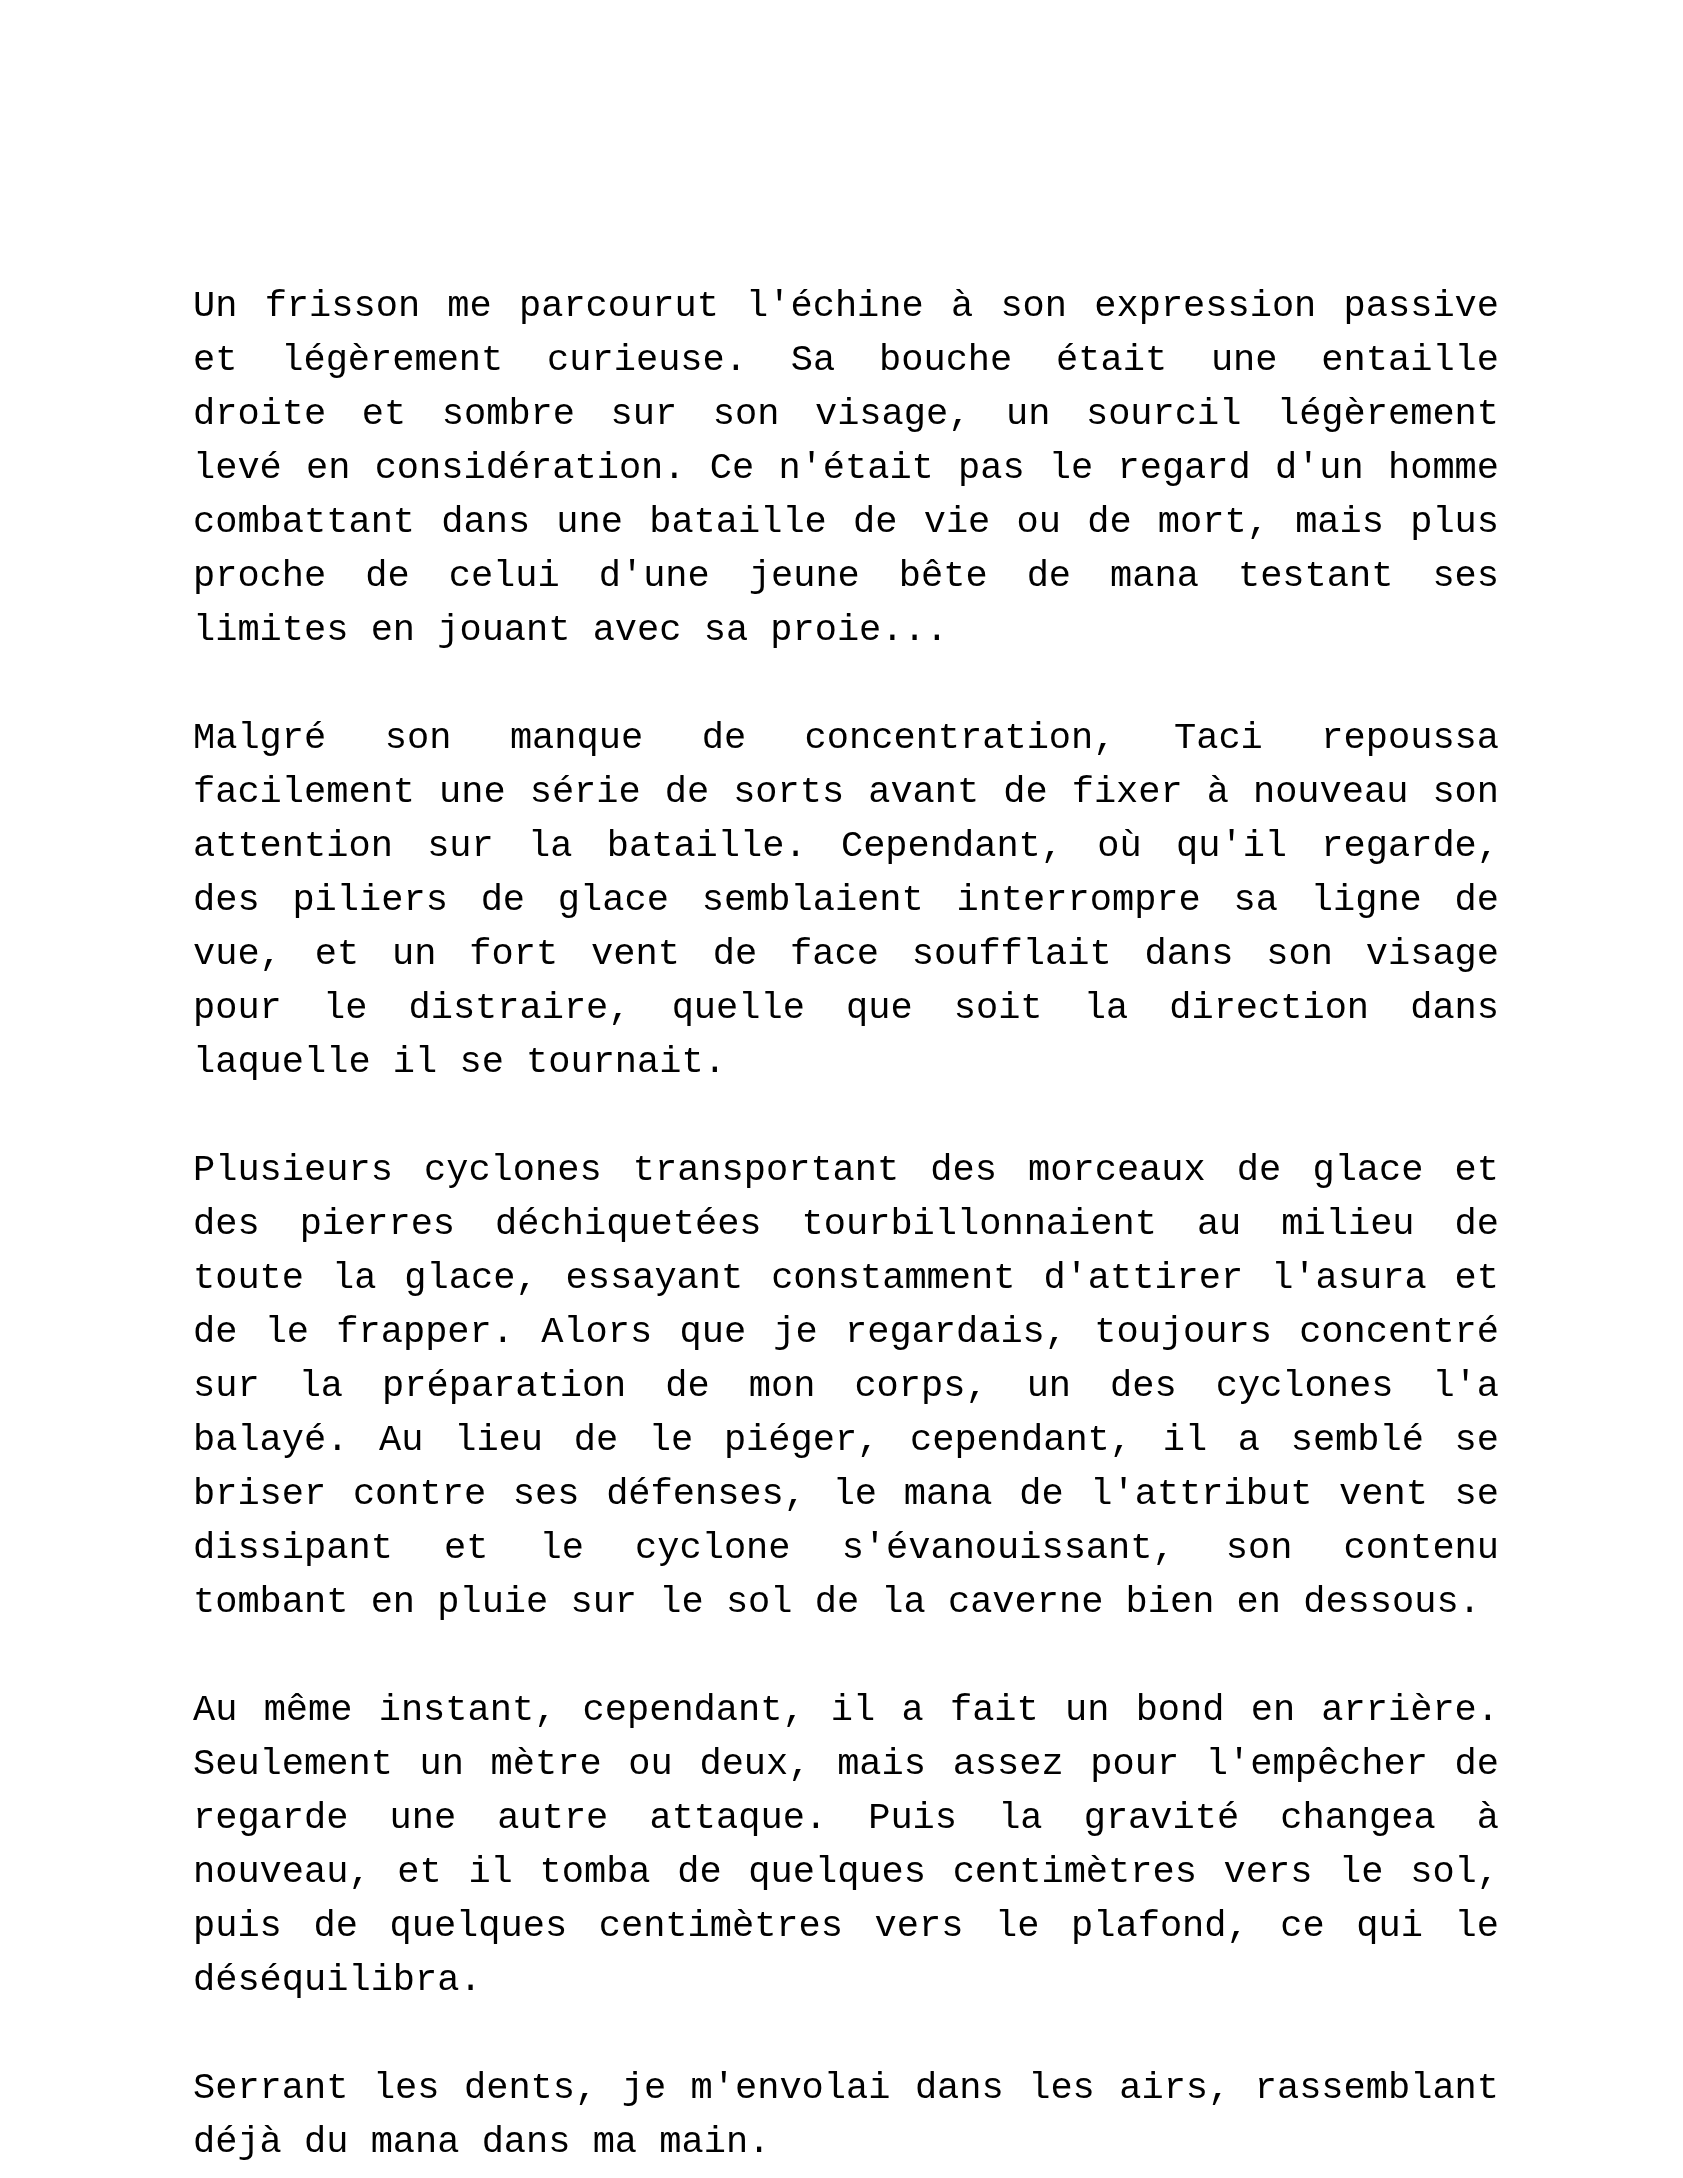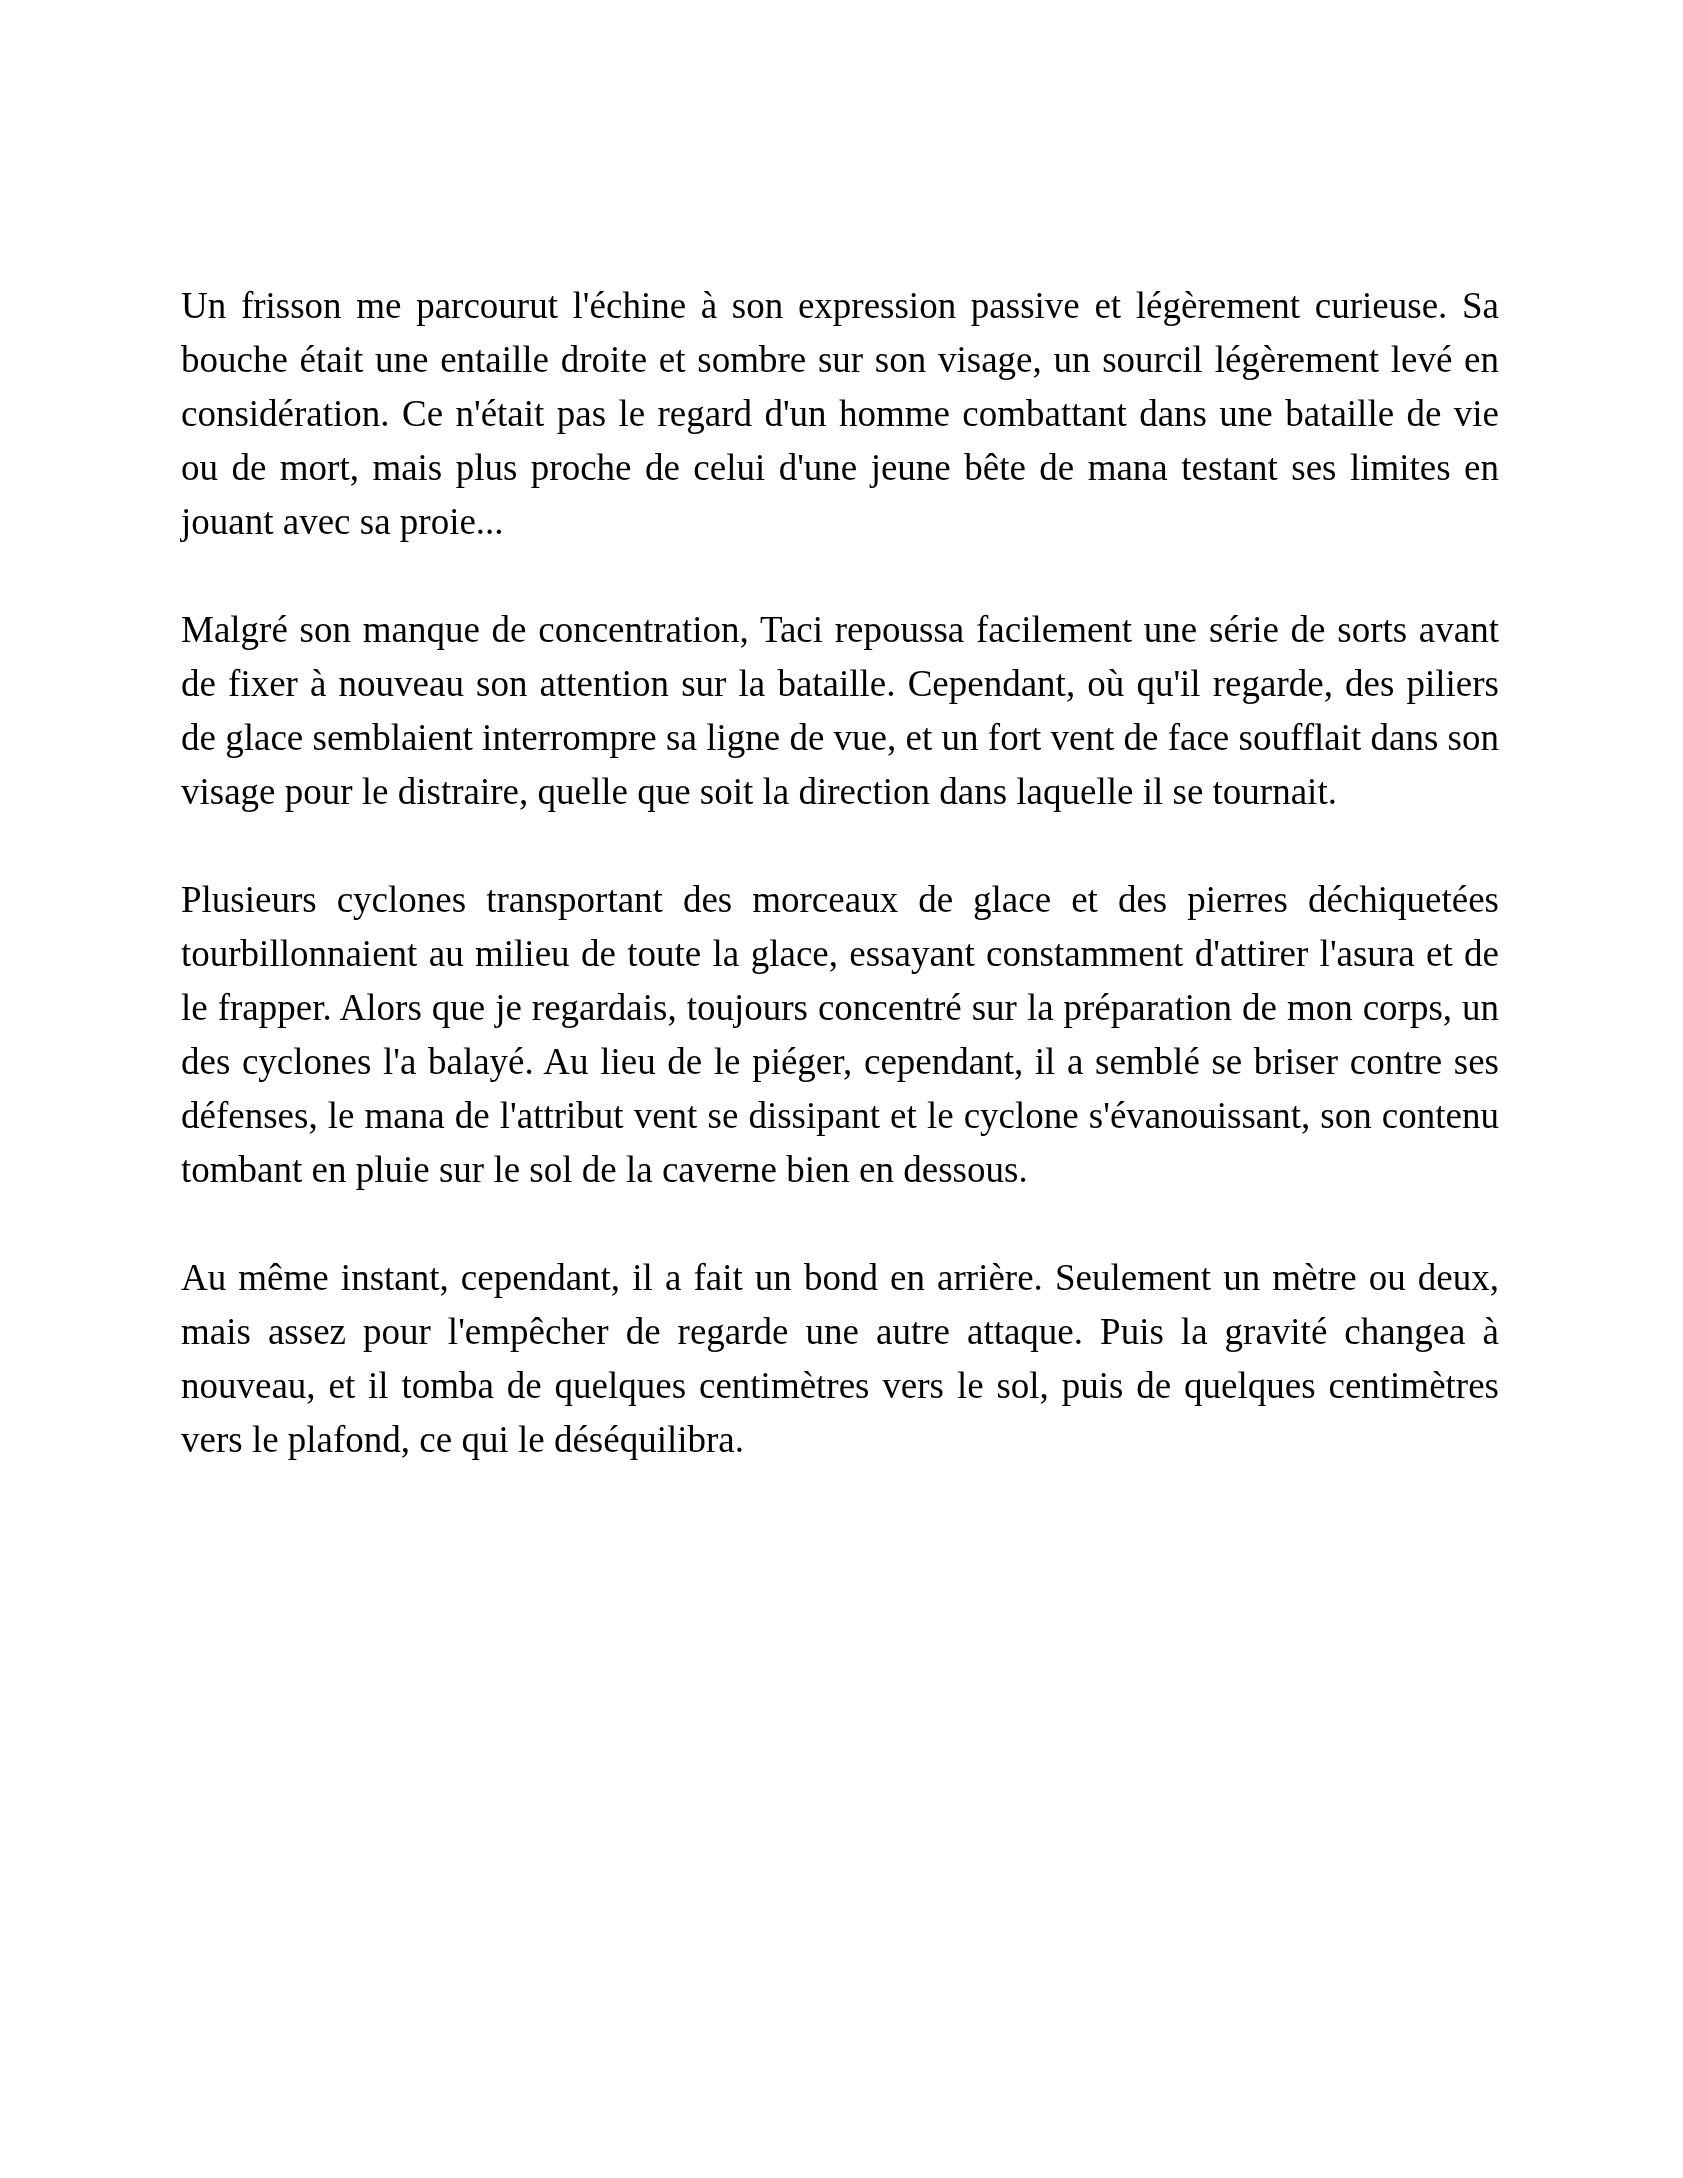--- a/index.html
+++ b/index.html
@@ -17,30 +17,32 @@
       position: absolute;
       left: 181px;
       top: 279px;
       width: 1318px;
       font-family: "Liberation Serif", "DejaVu Serif", serif;
       font-size: 37px;
       line-height: 54px;
       color: #000000;
     }
     .para {
-      margin: 0 0 54px 0;
+      margin: 0 0 54px 12px;
       text-align: justify;
       text-justify: inter-word;
+      font-family: Liberation Mono, monospace;
     }
     .para:last-child {
       margin-bottom: 0;
     }
   </style>
 </head>
 <body>
 
 <div class="page">
   <p class="para">Un frisson me parcourut l'échine à son expression passive et légèrement curieuse. Sa bouche était une entaille droite et sombre sur son visage, un sourcil légèrement levé en considération. Ce n'était pas le regard d'un homme combattant dans une bataille de vie ou de mort, mais plus proche de celui d'une jeune bête de mana testant ses limites en jouant avec sa proie...</p>
   <p class="para">Malgré son manque de concentration, Taci repoussa facilement une série de sorts avant de fixer à nouveau son attention sur la bataille. Cependant, où qu'il regarde, des piliers de glace semblaient interrompre sa ligne de vue, et un fort vent de face soufflait dans son visage pour le distraire, quelle que soit la direction dans laquelle il se tournait.</p>
   <p class="para">Plusieurs cyclones transportant des morceaux de glace et des pierres déchiquetées tourbillonnaient au milieu de toute la glace, essayant constamment d'attirer l'asura et de le frapper. Alors que je regardais, toujours concentré sur la préparation de mon corps, un des cyclones l'a balayé. Au lieu de le piéger, cependant, il a semblé se briser contre ses défenses, le mana de l'attribut vent se dissipant et le cyclone s'évanouissant, son contenu tombant en pluie sur le sol de la caverne bien en dessous.</p>
   <p class="para">Au même instant, cependant, il a fait un bond en arrière. Seulement un mètre ou deux, mais assez pour l'empêcher de regarde une autre attaque. Puis la gravité changea à nouveau, et il tomba de quelques centimètres vers le sol, puis de quelques centimètres vers le plafond, ce qui le déséquilibra.</p>
+  <p class="para">Serrant les dents, je m'envolai dans les airs, rassemblant déjà du mana dans ma main.</p>
 </div>
 
 
 </body></html>

